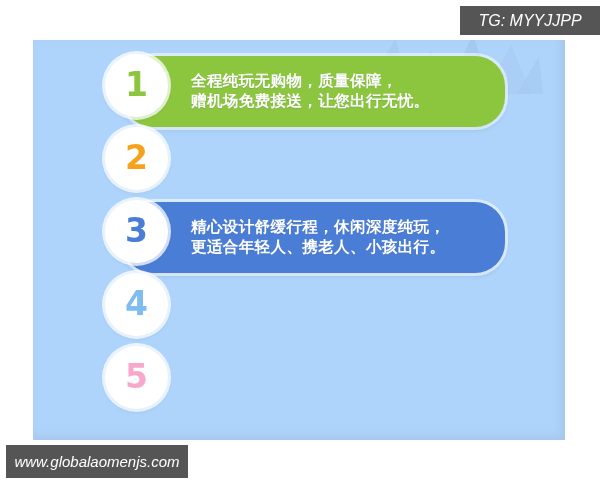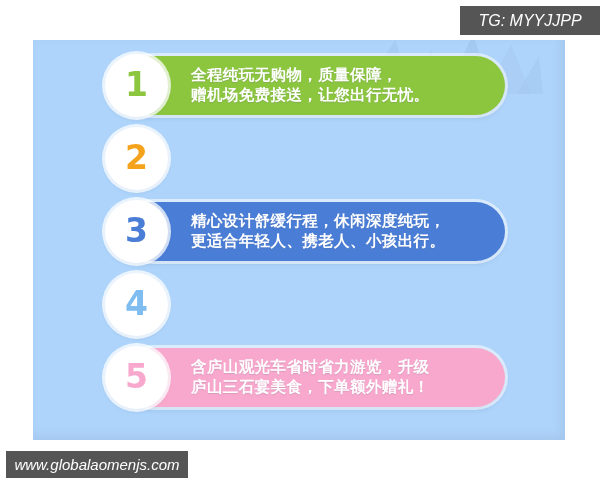--- a/index.html
+++ b/index.html
@@ -55,21 +55,21 @@
   .row {
     position: relative;
     height: 63px;
     margin-bottom: 10px;
   }
   .pill {
     position: absolute;
     left: 18px;
     top: 2px;
     width: 382px;
-    height: 59px;
+    height: 71px;
     border-radius: 30px;
     box-shadow: 0 0 0 3px rgba(255,255,255,.55),
                 0 3px 5px rgba(70,100,140,.18);
     display: flex;
     align-items: center;
     box-sizing: border-box;
     padding-left: 68px;
     padding-right: 12px;
   }
   .badge {
@@ -119,21 +119,21 @@
   #watermark-top {
     right: 0;
     top: 6px;
     width: 140px;
     height: 29px;
   }
   #watermark-bottom {
     left: 6px;
     bottom: 2px;
     width: 182px;
-    height: 27px;
+    height: 33px;
     font-size: 15px;
   }
 </style>
 </head>
 <body>
 
 <div id="promo-card">
 
   <svg id="decor" viewBox="0 0 190 60" preserveAspectRatio="none">
     <polygon points="8,60 42,6 62,60" fill="#8fb0d8" opacity=".55"></polygon>
@@ -163,24 +163,20 @@
 更适合年轻人、携老人、小孩出行。</div>
       </div>
       <div class="badge" style="color: rgb(74, 125, 214);">3</div>
     </div>
 
     <div class="row">
       <div class="badge" style="color: rgb(127, 189, 240);">4</div>
     </div>
 
     <div class="row">
-      <div class="pill" style="background: rgb(249, 168, 205);">
-        <div class="copy">含庐山观光车省时省力游览，升级
-庐山三石宴美食，下单额外赠礼！</div>
-      </div>
       <div class="badge" style="color: rgb(249, 168, 205);">5</div>
     </div>
 
   </div>
 </div>
 
 <div class="watermark" id="watermark-top">TG: MYYJJPP</div>
 
 <div class="watermark" id="watermark-bottom">www.globalaomenjs.com</div>
 

